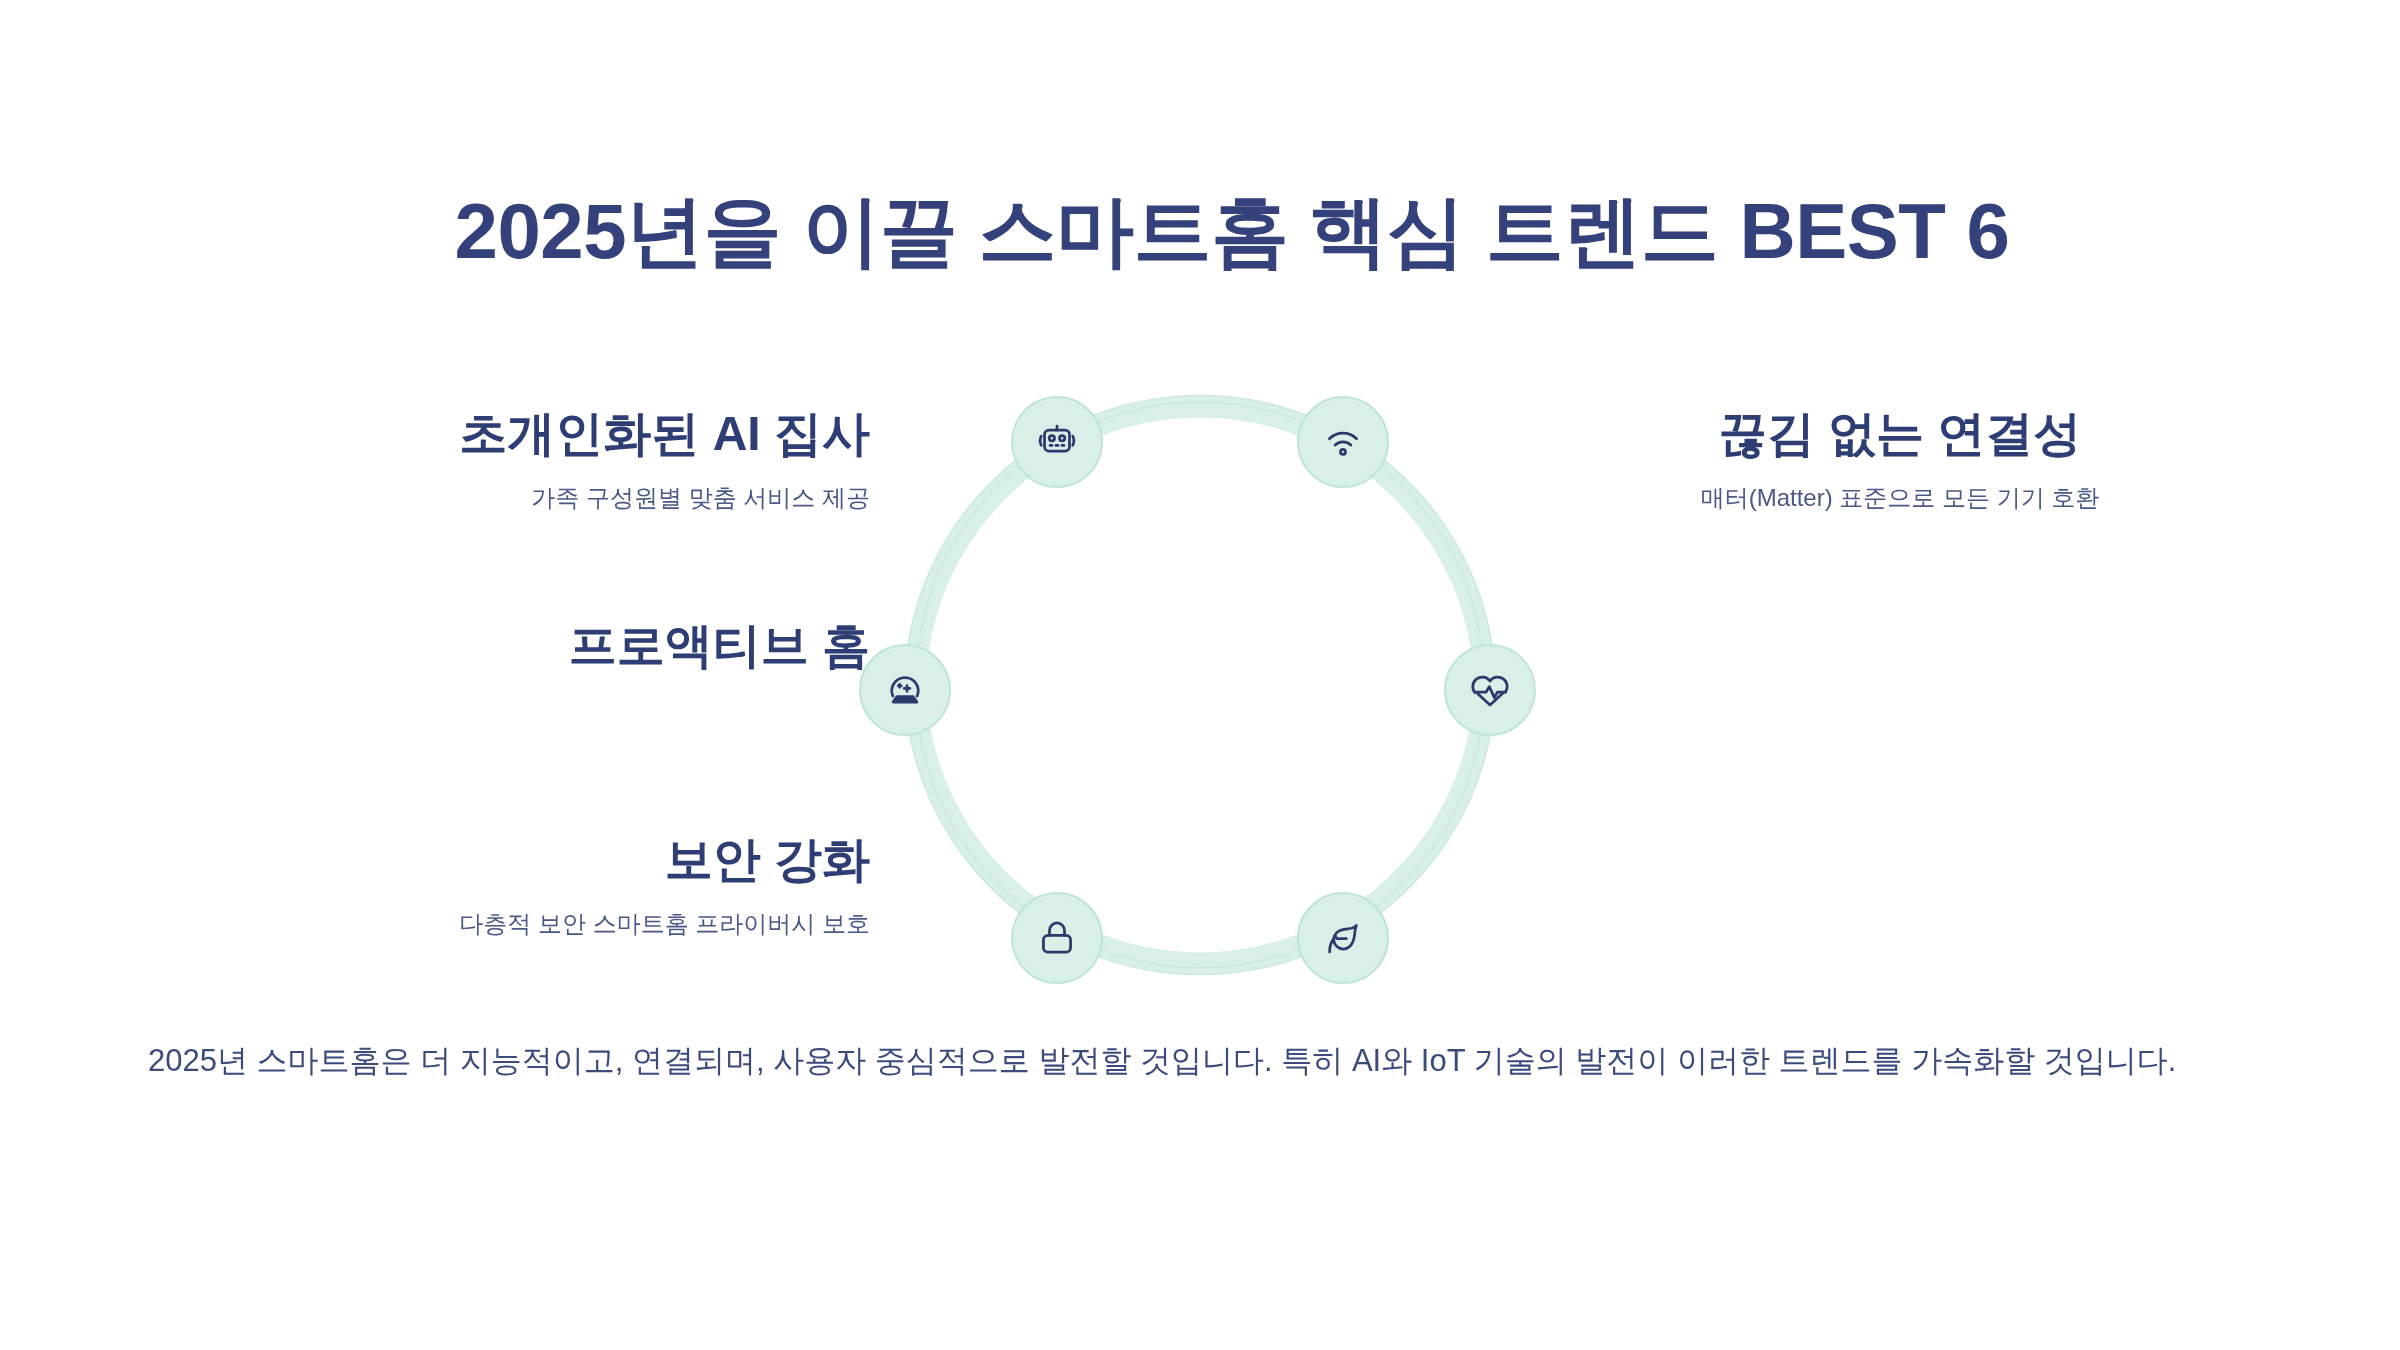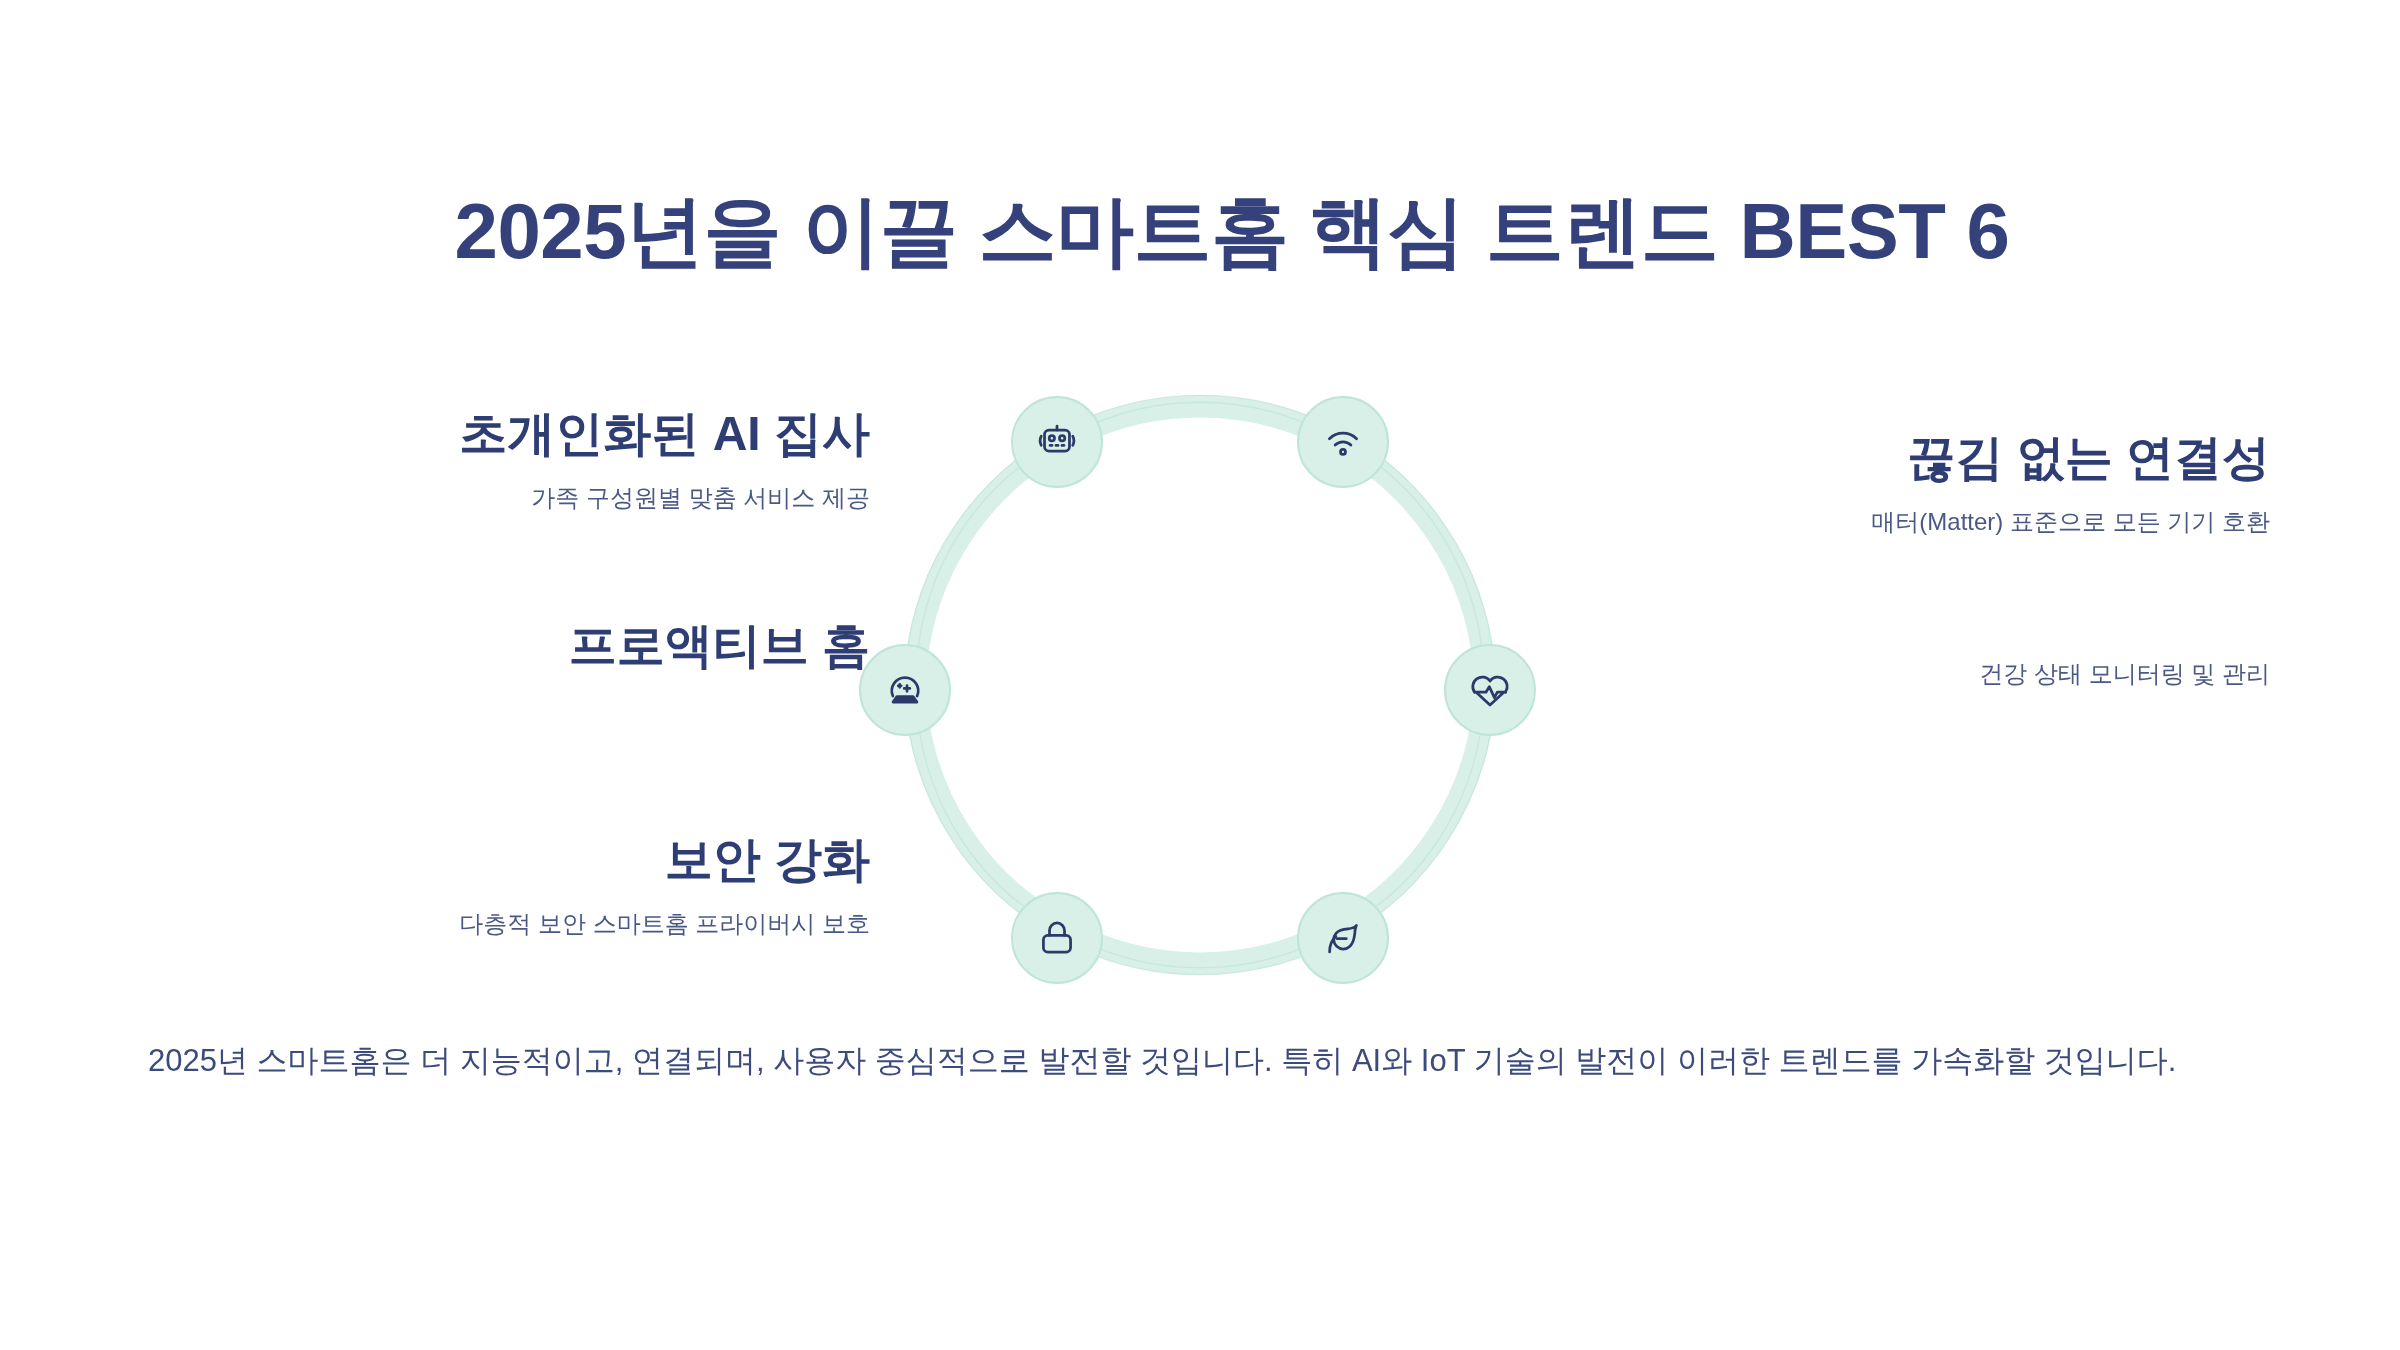--- a/index.html
+++ b/index.html
@@ -73,21 +73,21 @@
     width: 44px;
     height: 44px;
   }
 
   
   .item {
     position: absolute;
     width: 740px;
   }
   .item.left  { text-align: right; }
-  .item.right { text-align: right; margin-top: 24px;  }
+  .item.right { text-align: center;  }
 
   .item-title {
     font-size: 48px;
     font-weight: 700;
     color: #2e3d73;
     line-height: 1.25;
     white-space: nowrap;
   }
   .item-desc {
     margin-top: 18px;
@@ -220,21 +220,20 @@
       <div class="item-title">보안 강화</div>
       <div class="item-desc">다층적 보안 스마트홈 프라이버시 보호</div>
     </div>
 
     <div class="item right row-1">
       <div class="item-title">끊김 없는 연결성</div>
       <div class="item-desc">매터(Matter) 표준으로 모든 기기 호환</div>
     </div>
 
     <div class="item right row-2">
-      <div class="item-desc">건강 상태 모니터링 및 관리</div>
     </div>
 
 
   </div>
 
   <div class="footer">2025년 스마트홈은 더 지능적이고, 연결되며, 사용자 중심적으로 발전할 것입니다. 특히 AI와 IoT 기술의 발전이 이러한 트렌드를 가속화할 것입니다.</div>
 
 </div>
 
 </body></html>

